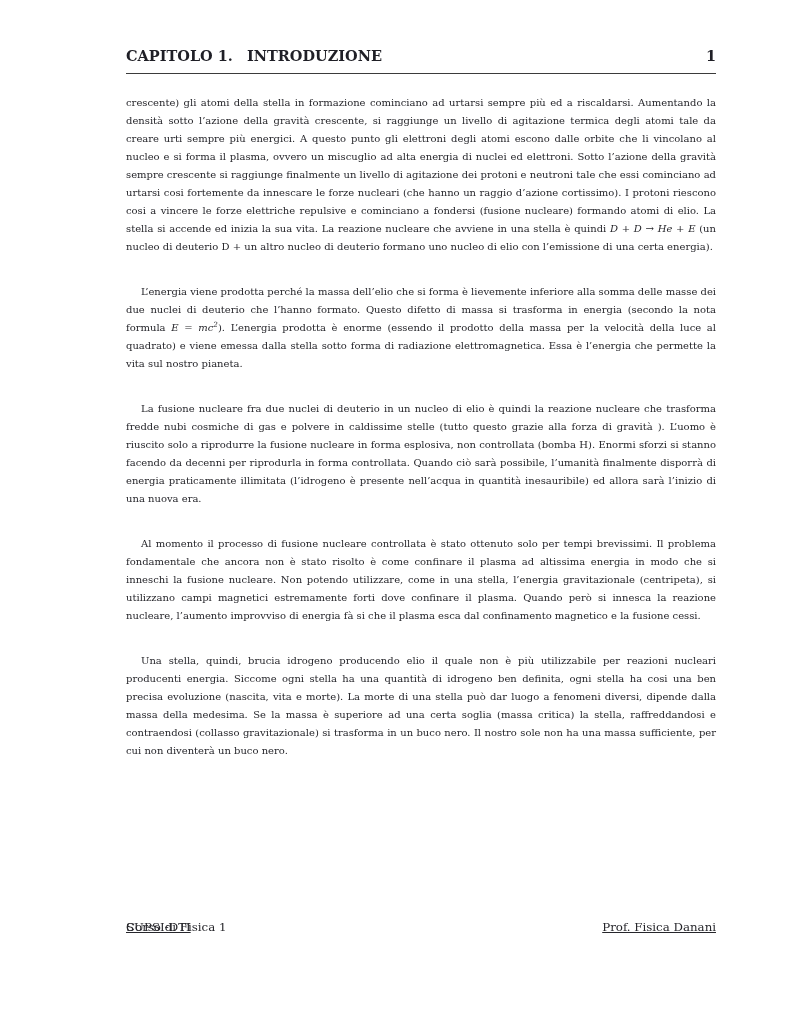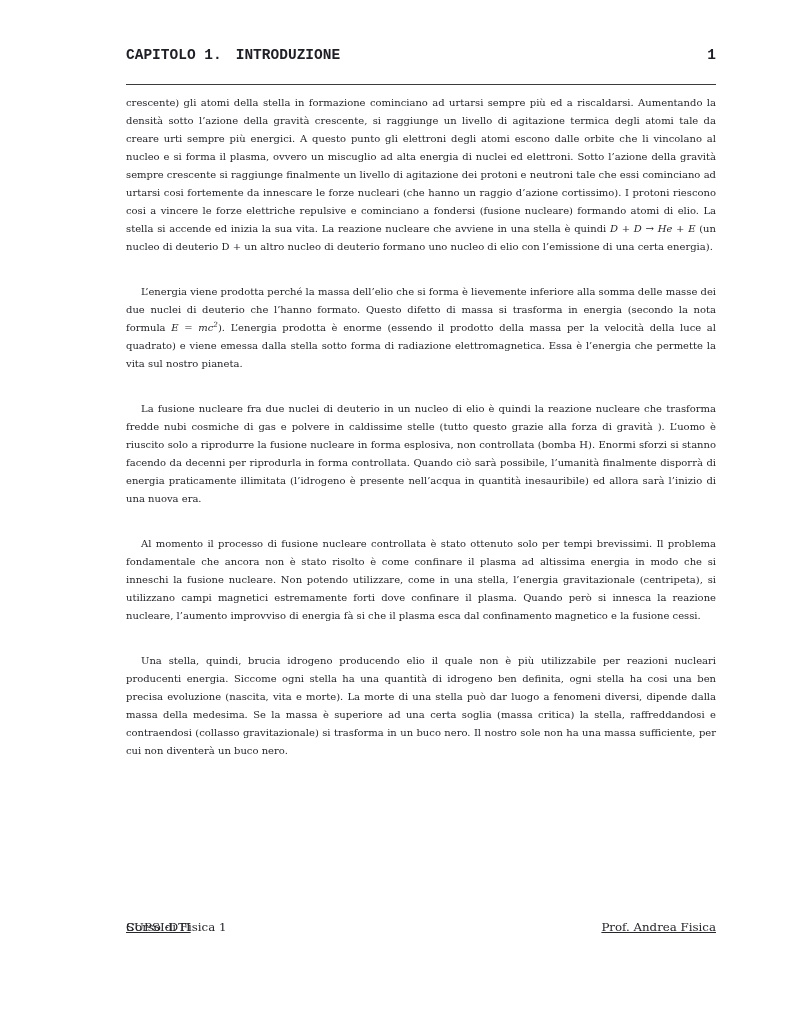--- a/index.html
+++ b/index.html
@@ -22,22 +22,21 @@
     top: 47px;
     left: 126px;
     width: 590px;
     display: flex;
     justify-content: space-between;
     align-items: baseline;
     font-weight: bold;
     font-size: 14.5px;
     color: #1f1f26;
     border-bottom: 1.5px solid #3b3b3b;
-    padding-bottom: 21px;
-    font-family: Liberation Mono, monospace;
+    padding-bottom: 9px;
   }
   .chapter-title {
     margin-left: 14px;
   }
   .page-number {
     font-weight: bold;
   }
   .body-text {
     position: absolute;
     top: 94px;
@@ -107,16 +106,16 @@
     <p>La fusione nucleare fra due nuclei di deuterio in un nucleo di elio è quindi la reazione nucleare che trasforma fredde nubi cosmiche di gas e polvere in caldissime stelle (tutto questo grazie alla forza di gravità ). L’uomo è riuscito solo a riprodurre la fusione nucleare in forma esplosiva, non controllata (bomba H). Enormi sforzi si stanno facendo da decenni per riprodurla in forma controllata. Quando ciò sarà possibile, l’umanità finalmente disporrà di energia praticamente illimitata (l’idrogeno è presente nell’acqua in quantità inesauribile) ed allora sarà l’inizio di una nuova era.</p>
 
     <p>Al momento il processo di fusione nucleare controllata è stato ottenuto solo per tempi brevissimi. Il problema fondamentale che ancora non è stato risolto è come confinare il plasma ad altissima energia in modo che si inneschi la fusione nucleare. Non potendo utilizzare, come in una stella, l’energia gravitazionale (centripeta), si utilizzano campi magnetici estremamente forti dove confinare il plasma. Quando però si innesca la reazione nucleare, l’aumento improvviso di energia fà si che il plasma esca dal confinamento magnetico e la fusione cessi.</p>
 
     <p>Una stella, quindi, brucia idrogeno producendo elio il quale non è più utilizzabile per reazioni nucleari producenti energia. Siccome ogni stella ha una quantità di idrogeno ben definita, ogni stella ha cosi una ben precisa evoluzione (nascita, vita e morte). La morte di una stella può dar luogo a fenomeni diversi, dipende dalla massa della medesima. Se la massa è superiore ad una certa soglia (massa critica) la stella, raffreddandosi e contraendosi (collasso gravitazionale) si trasforma in un buco nero. Il nostro sole non ha una massa sufficiente, per cui non diventerà un buco nero.</p>
   </div>
 
   <div class="footer">
     <span class="footer-center">Corso di Fisica 1</span>
     <span class="footer-side">SUPSI-DTI</span>
-    <span class="footer-side">Prof. Andrea Fisica</span>
+    <span class="footer-side">Prof. Fisica Danani</span>
   </div>
 
 </div>
 
 </body></html>

